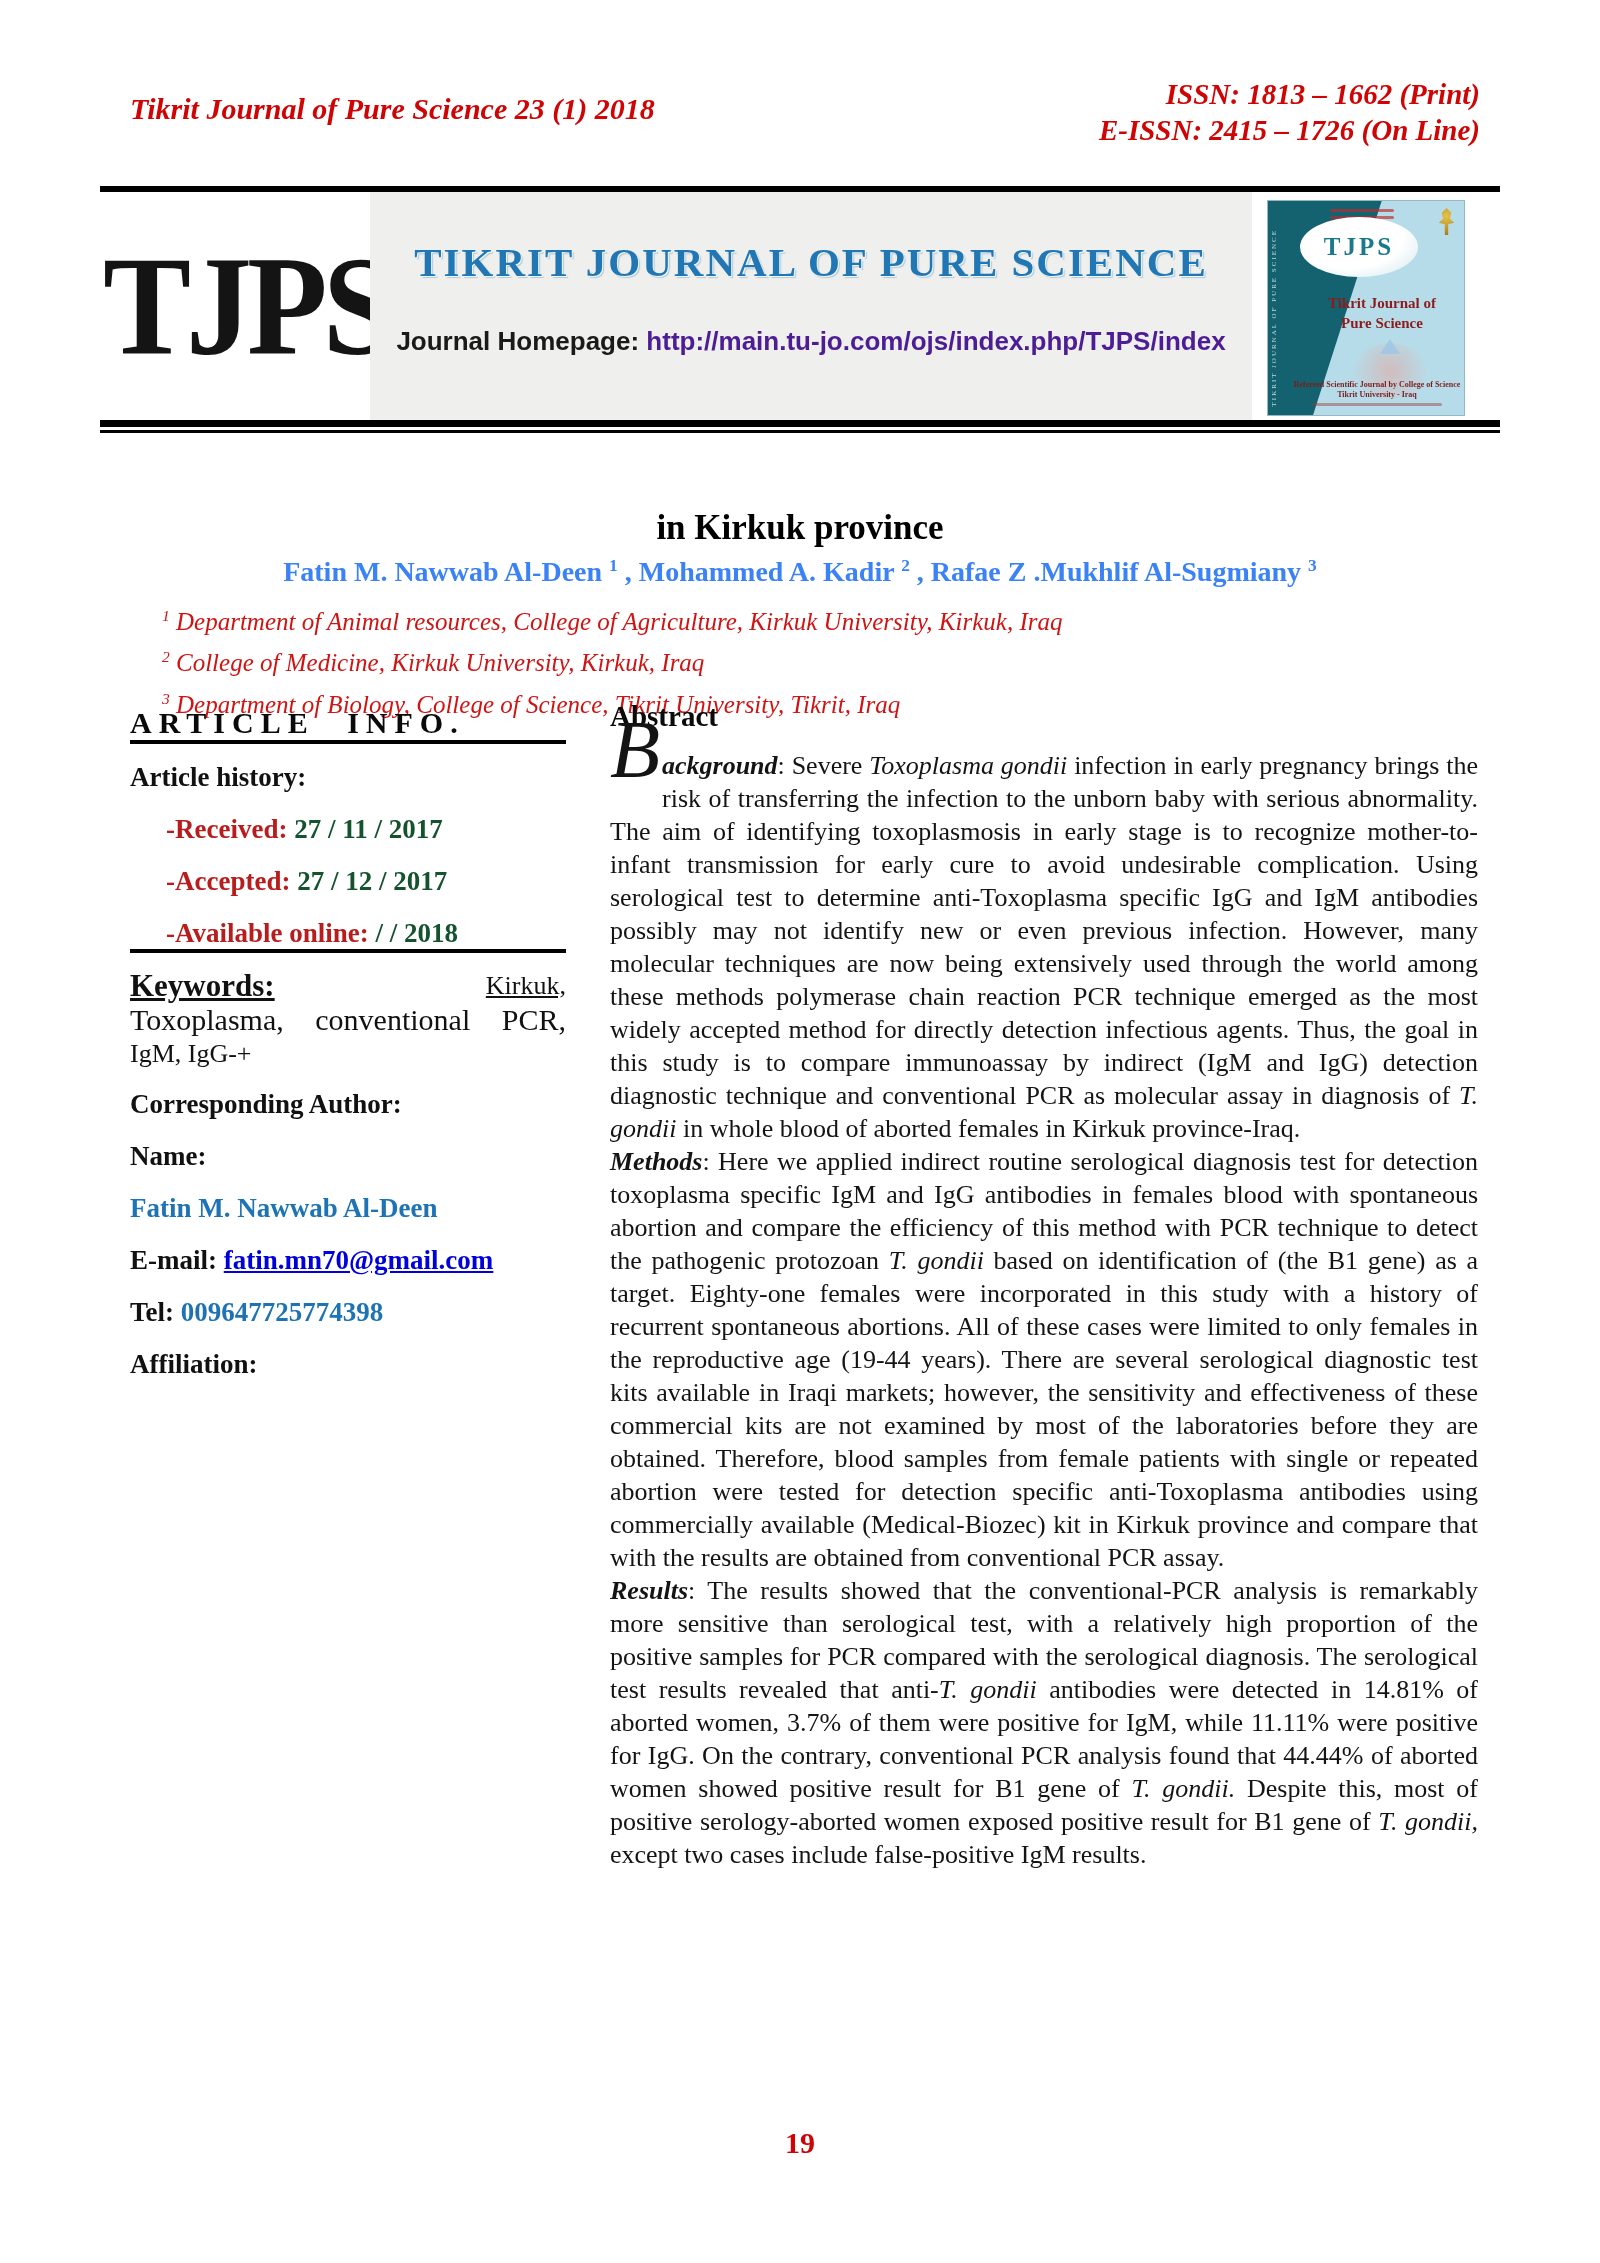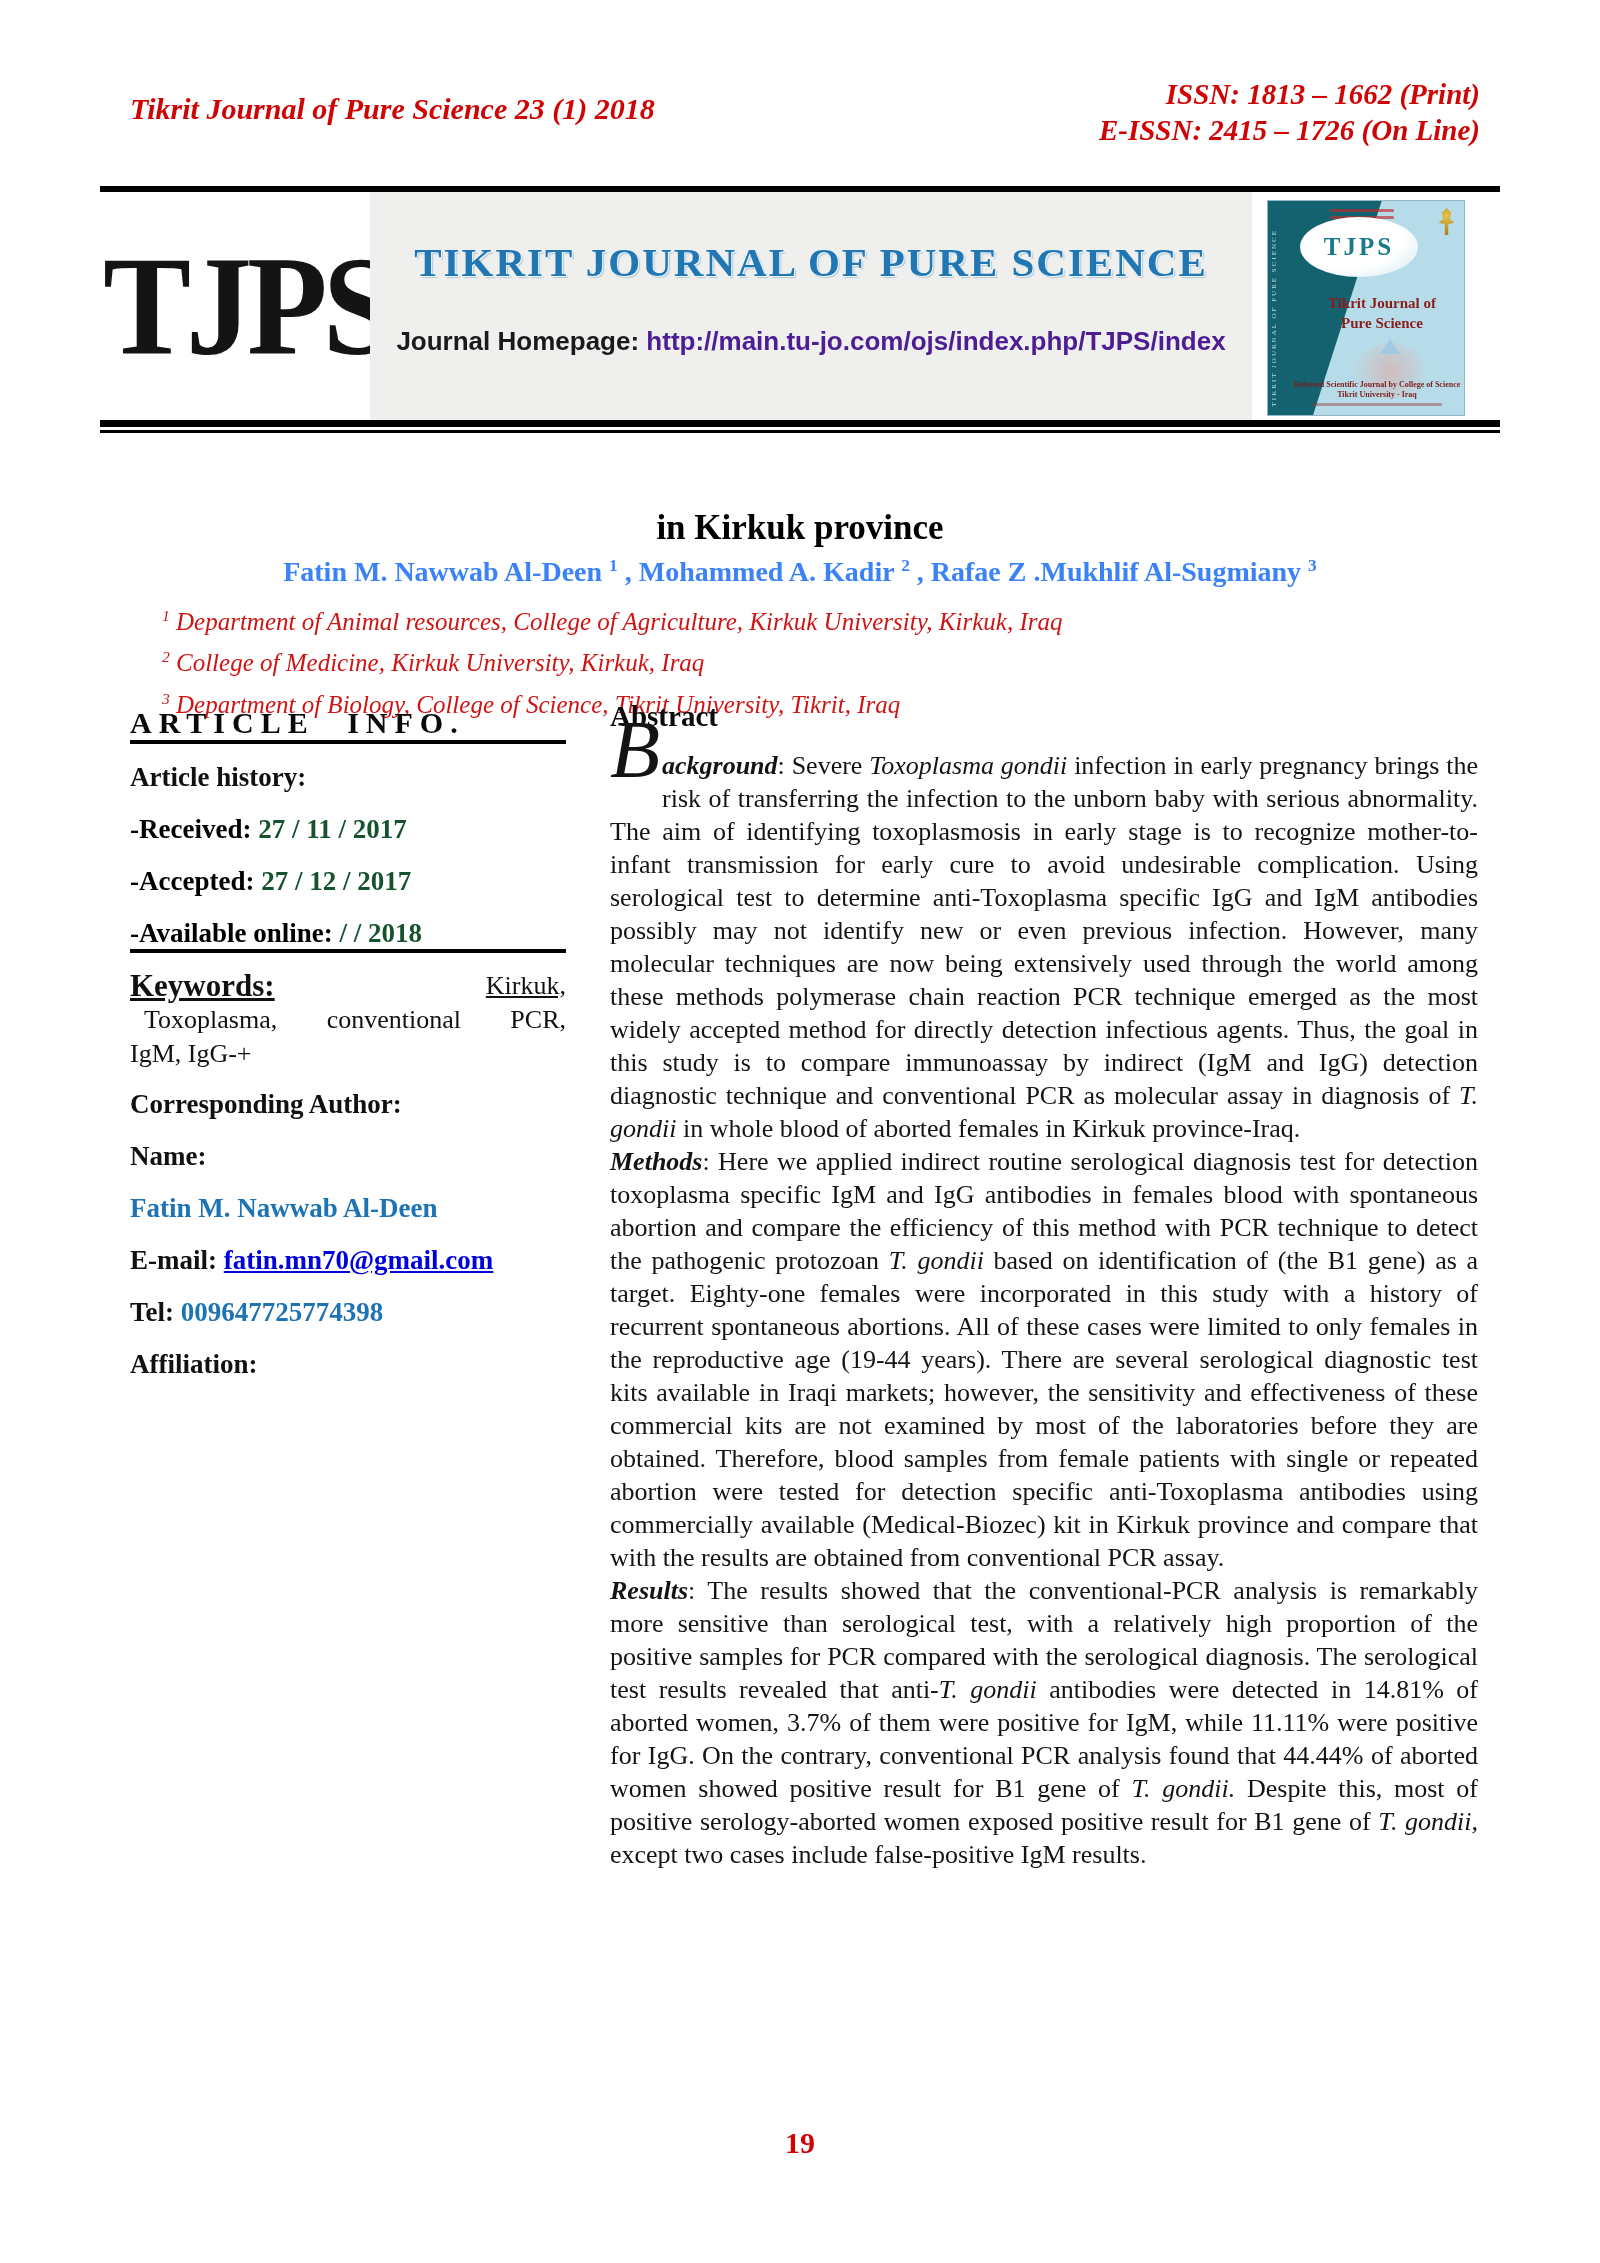--- a/index.html
+++ b/index.html
@@ -66,28 +66,28 @@
           color:#cf1414;font-size:25px;line-height:35px;}
   .seg-sup{vertical-align:super;font-size:.62em;}
   .seg-i{font-style:italic;}
   .seg-bi{font-weight:bold;font-style:italic;}
 
   
   .info-col{position:absolute;left:130px;top:706px;width:436px;}
   .info-heading{margin:0 0 18px 0;font-size:30px;font-weight:bold;letter-spacing:7px;
                 word-spacing:18px;border-bottom:4px solid #000;padding-bottom:0;color:#0a0a0a;}
   .info-row{font-size:27px;margin:0 0 21px 0;font-weight:bold;color:#111;}
-  .lbl-blue{color:#000000;}
+  .lbl-blue{color:#b91c1c;margin-left:36px;}
   .val-red{color:#14532d;}
   .avail{border-bottom:4px solid #000;margin-bottom:16px;}
   .kw-block{margin-bottom:18px;font-weight:normal;line-height:34px;}
   .kw-line1{display:flex;justify-content:space-between;align-items:flex-end;text-decoration:underline;}
   .kw-label{font-size:31px;font-weight:bold;}
   .kw-val{font-size:26px;}
-  .kw-line2{font-size:26px;text-align:justify;text-align-last:justify;margin-left:14px;}
+  .kw-line2{font-size:30px;text-align:justify;text-align-last:justify;}
   .kw-line3{font-size:26px;}
   .name-blue{color:#1e73b4;}
   .email-link{color:#0000dd;font-weight:bold;text-decoration:underline;}
   .tel-blue{color:#1e73b4;}
 
   
   .abstract-col{position:absolute;left:610px;top:700px;width:868px;}
   .abs-heading{margin:0 0 16px 0;font-size:29px;font-weight:bold;color:#0a0a0a;}
   .abs-p{margin:0;font-size:26px;line-height:33px;text-align:justify;color:#141414;}
   .dropcap{float:left;width:52px;height:36px;position:relative;}

